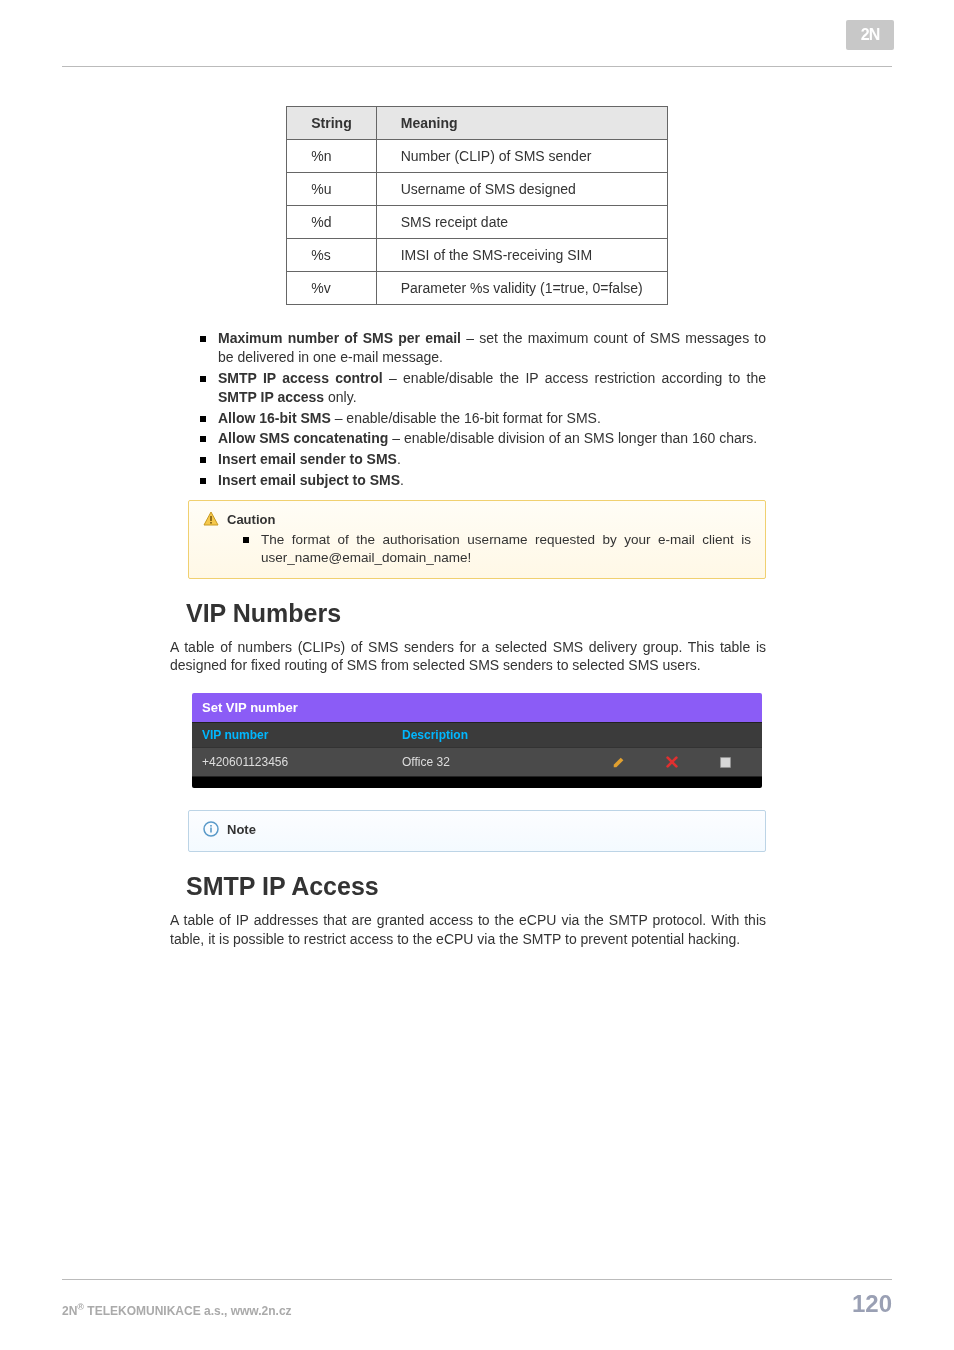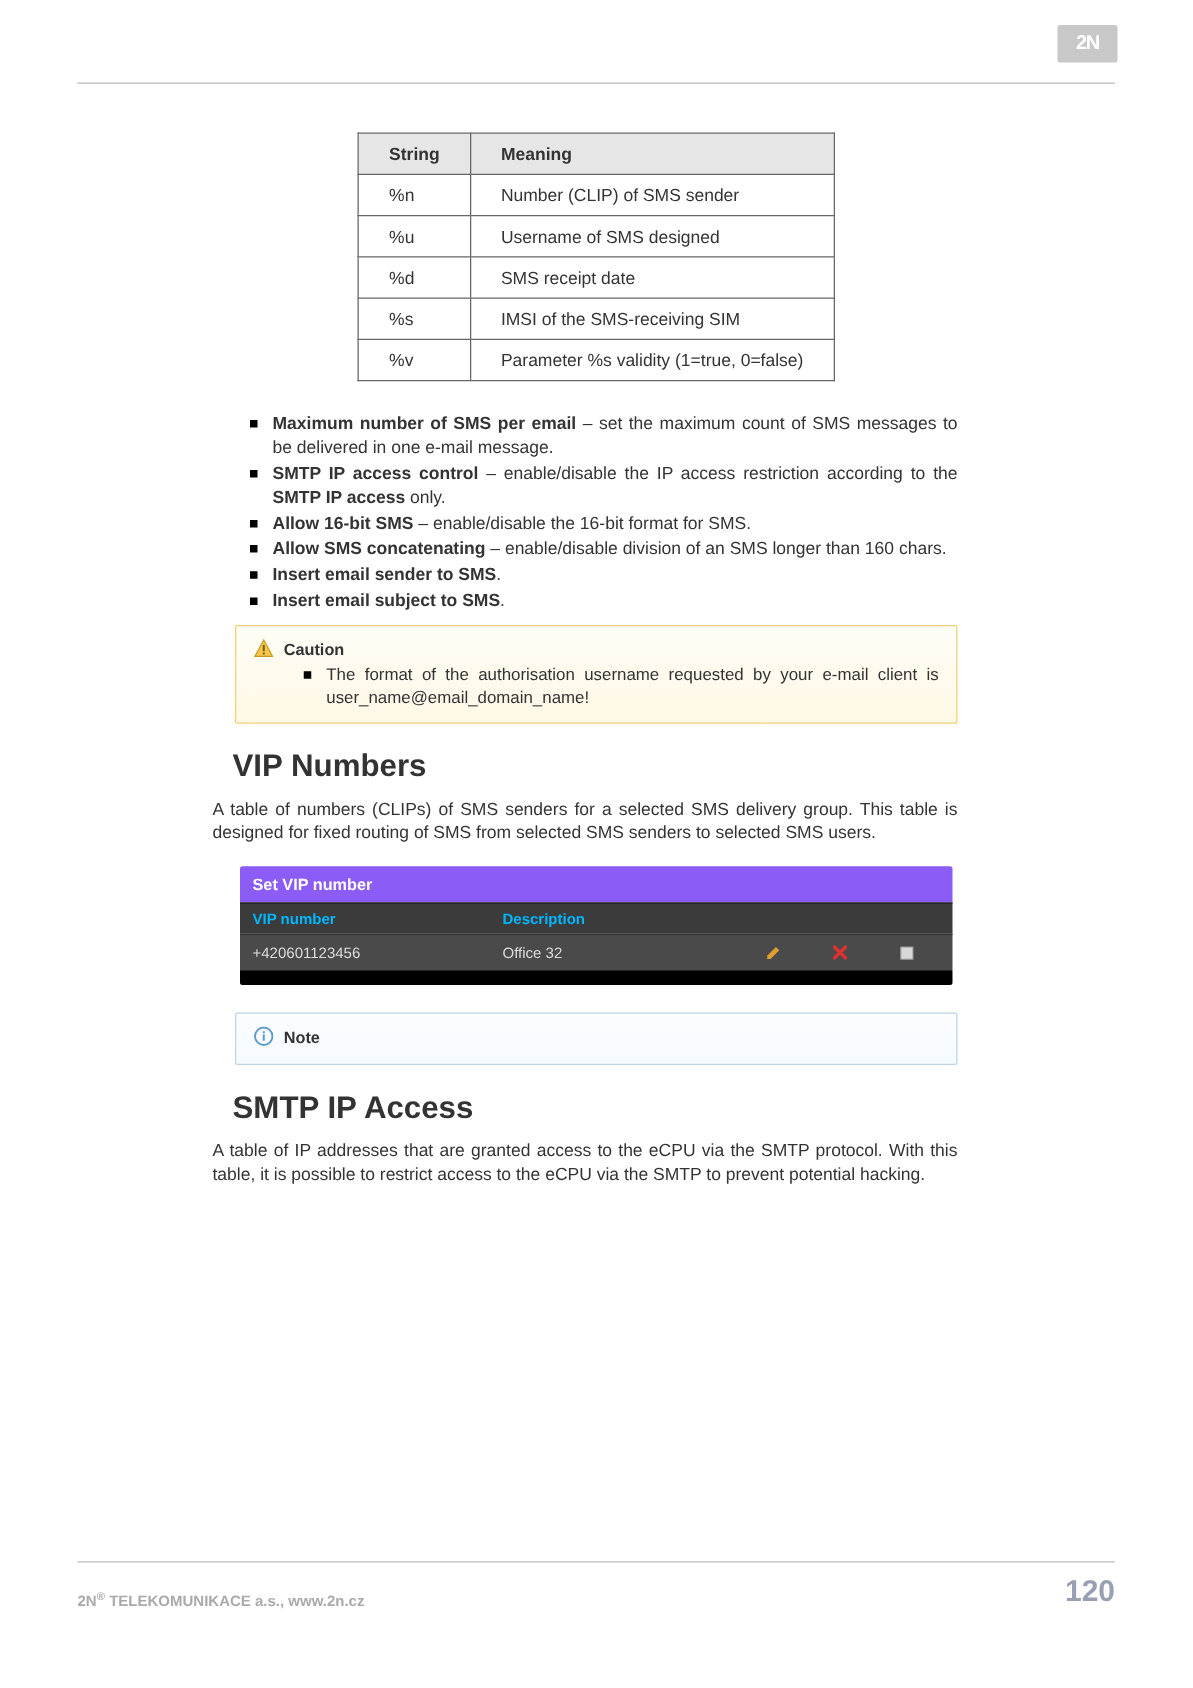--- a/index.html
+++ b/index.html
@@ -183,21 +183,21 @@
     height: 12px;
     border-radius: 0 0 2px 2px;
     border-top: 1px solid #222;
   }
   .col-num { width: 200px; }
   .col-desc { width: 190px; }
   .col-act { flex: 1; display:flex; justify-content: space-around; align-items:center; }
   .act-icon { width:18px; height:18px; display:inline-flex; align-items:center; justify-content:center; }
   .footer {
     position: absolute;
-    bottom: 62px;
+    bottom: 32px;
     left: 62px;
     right: 62px;
     border-top: 1px solid #bbb;
     padding-top: 10px;
     display: flex;
     justify-content: space-between;
     align-items: flex-end;
     color: #aaa;
     font-size: 12px;
   }

